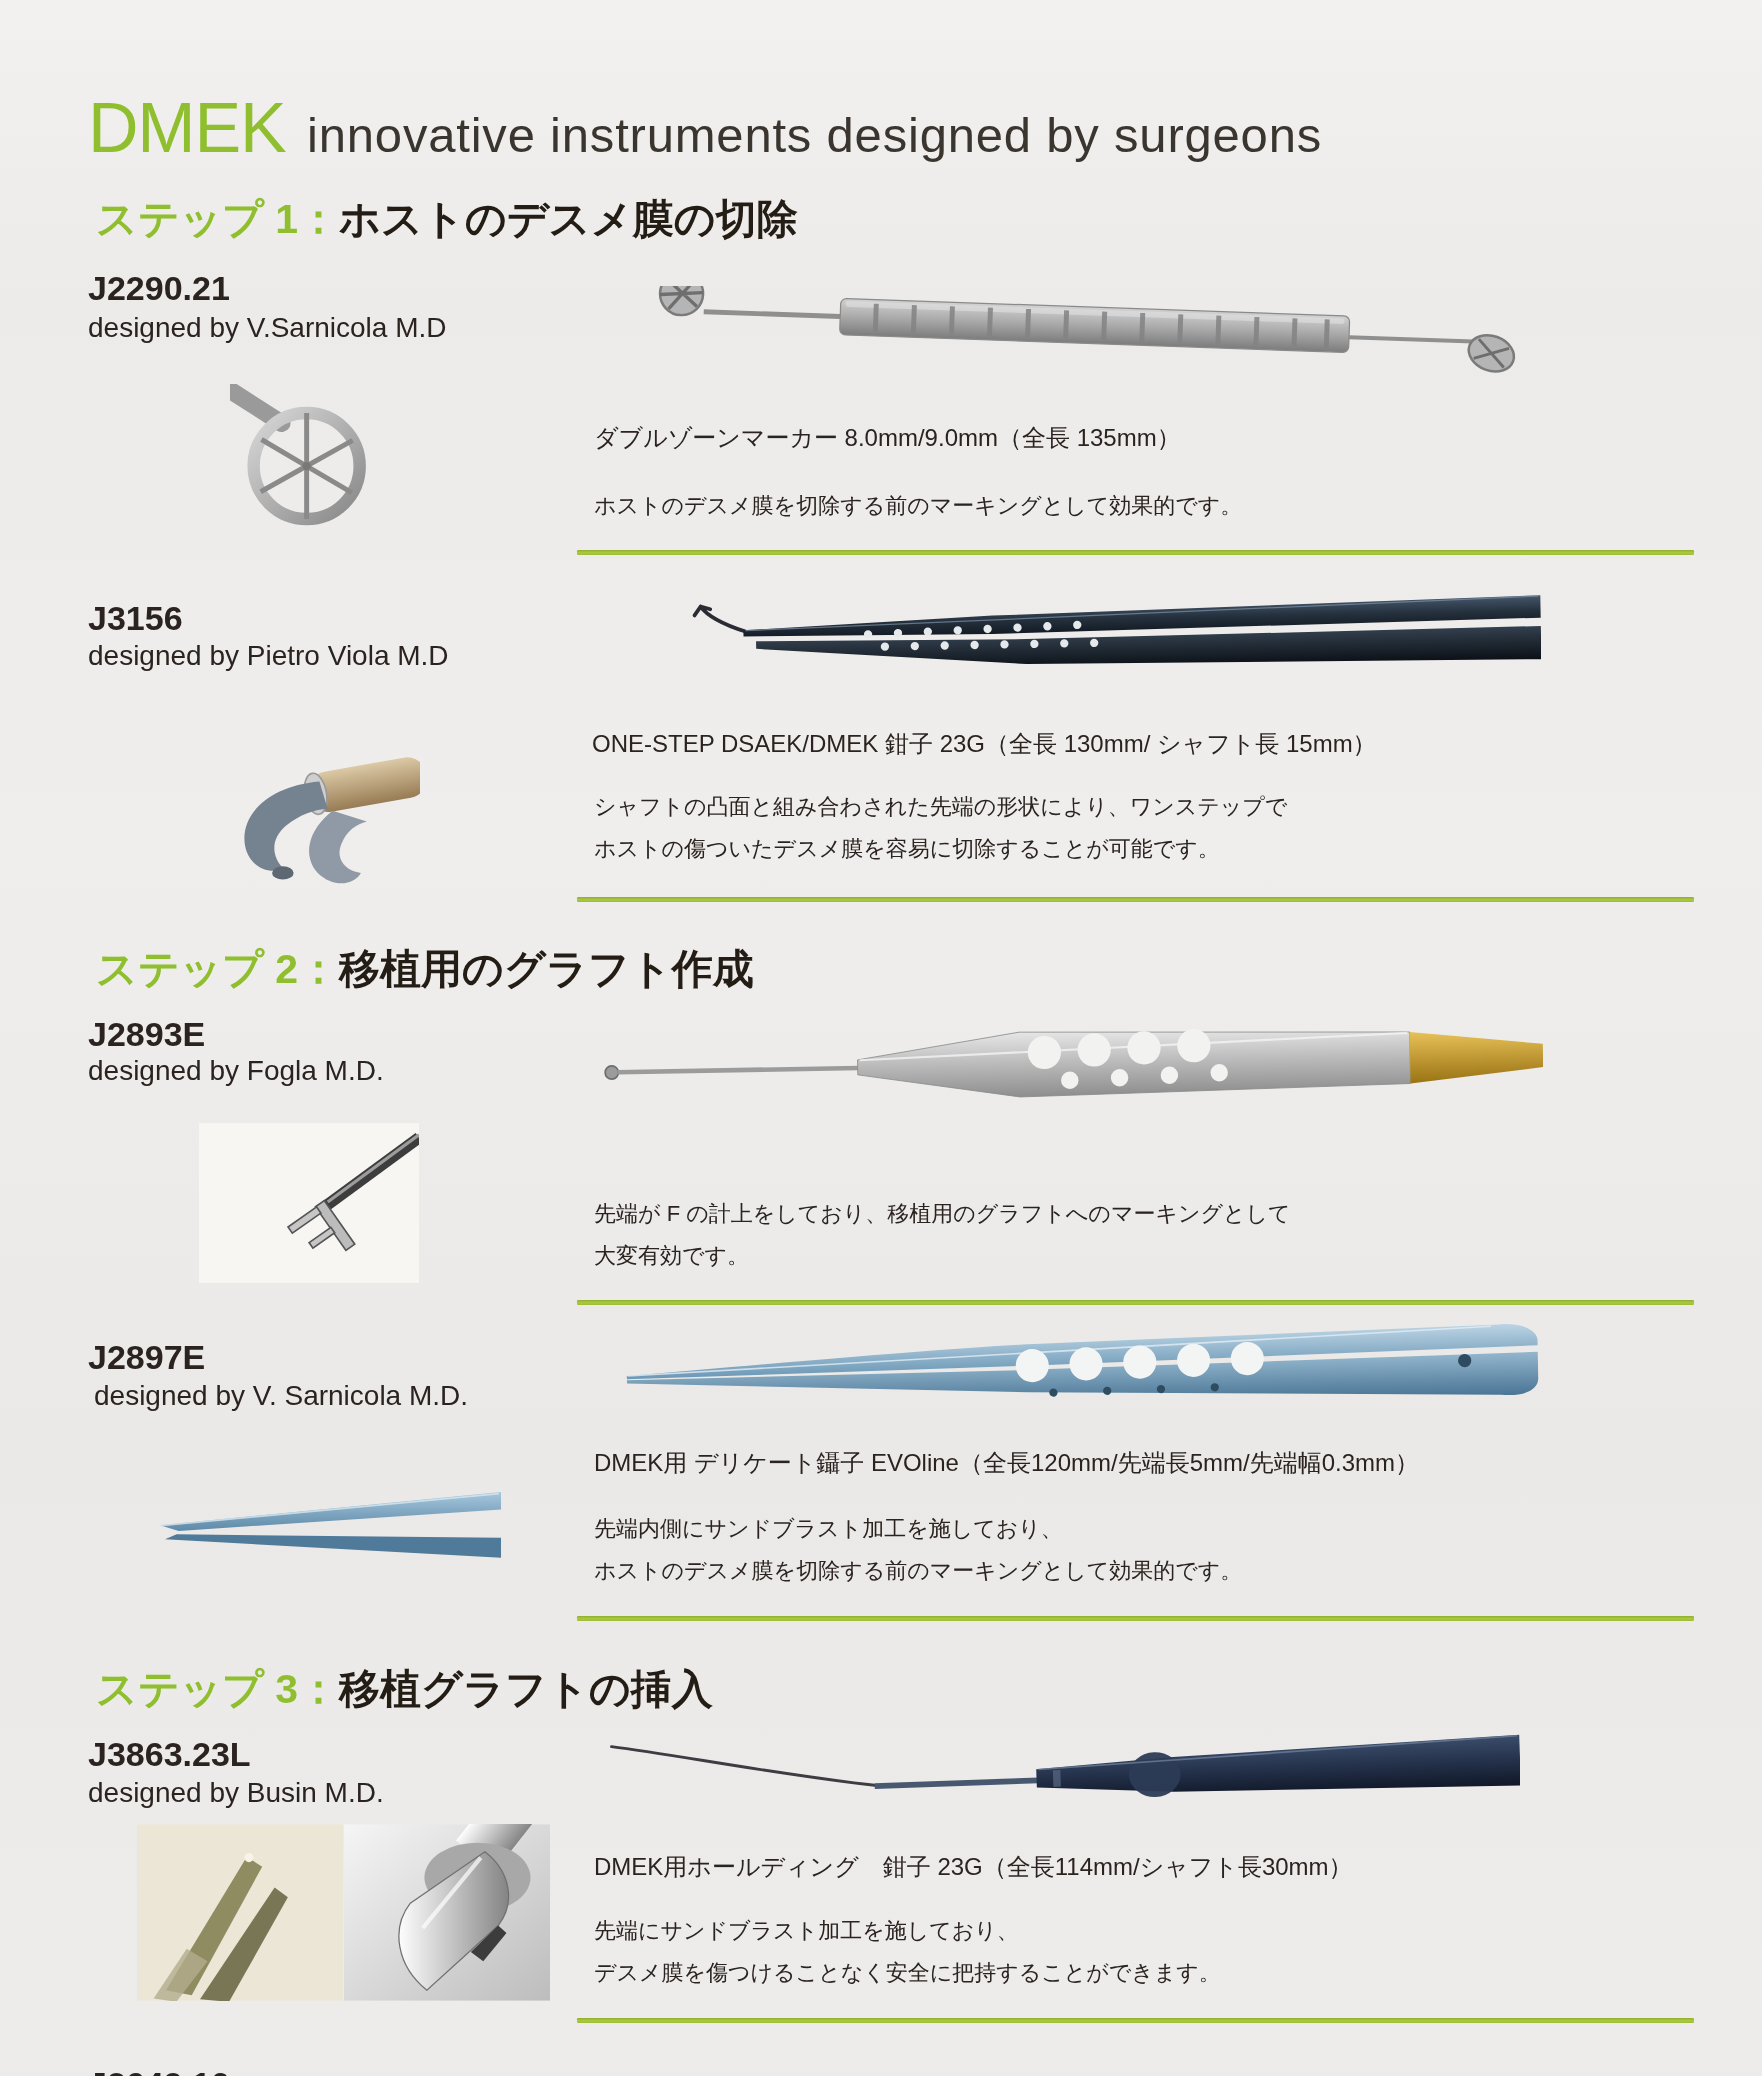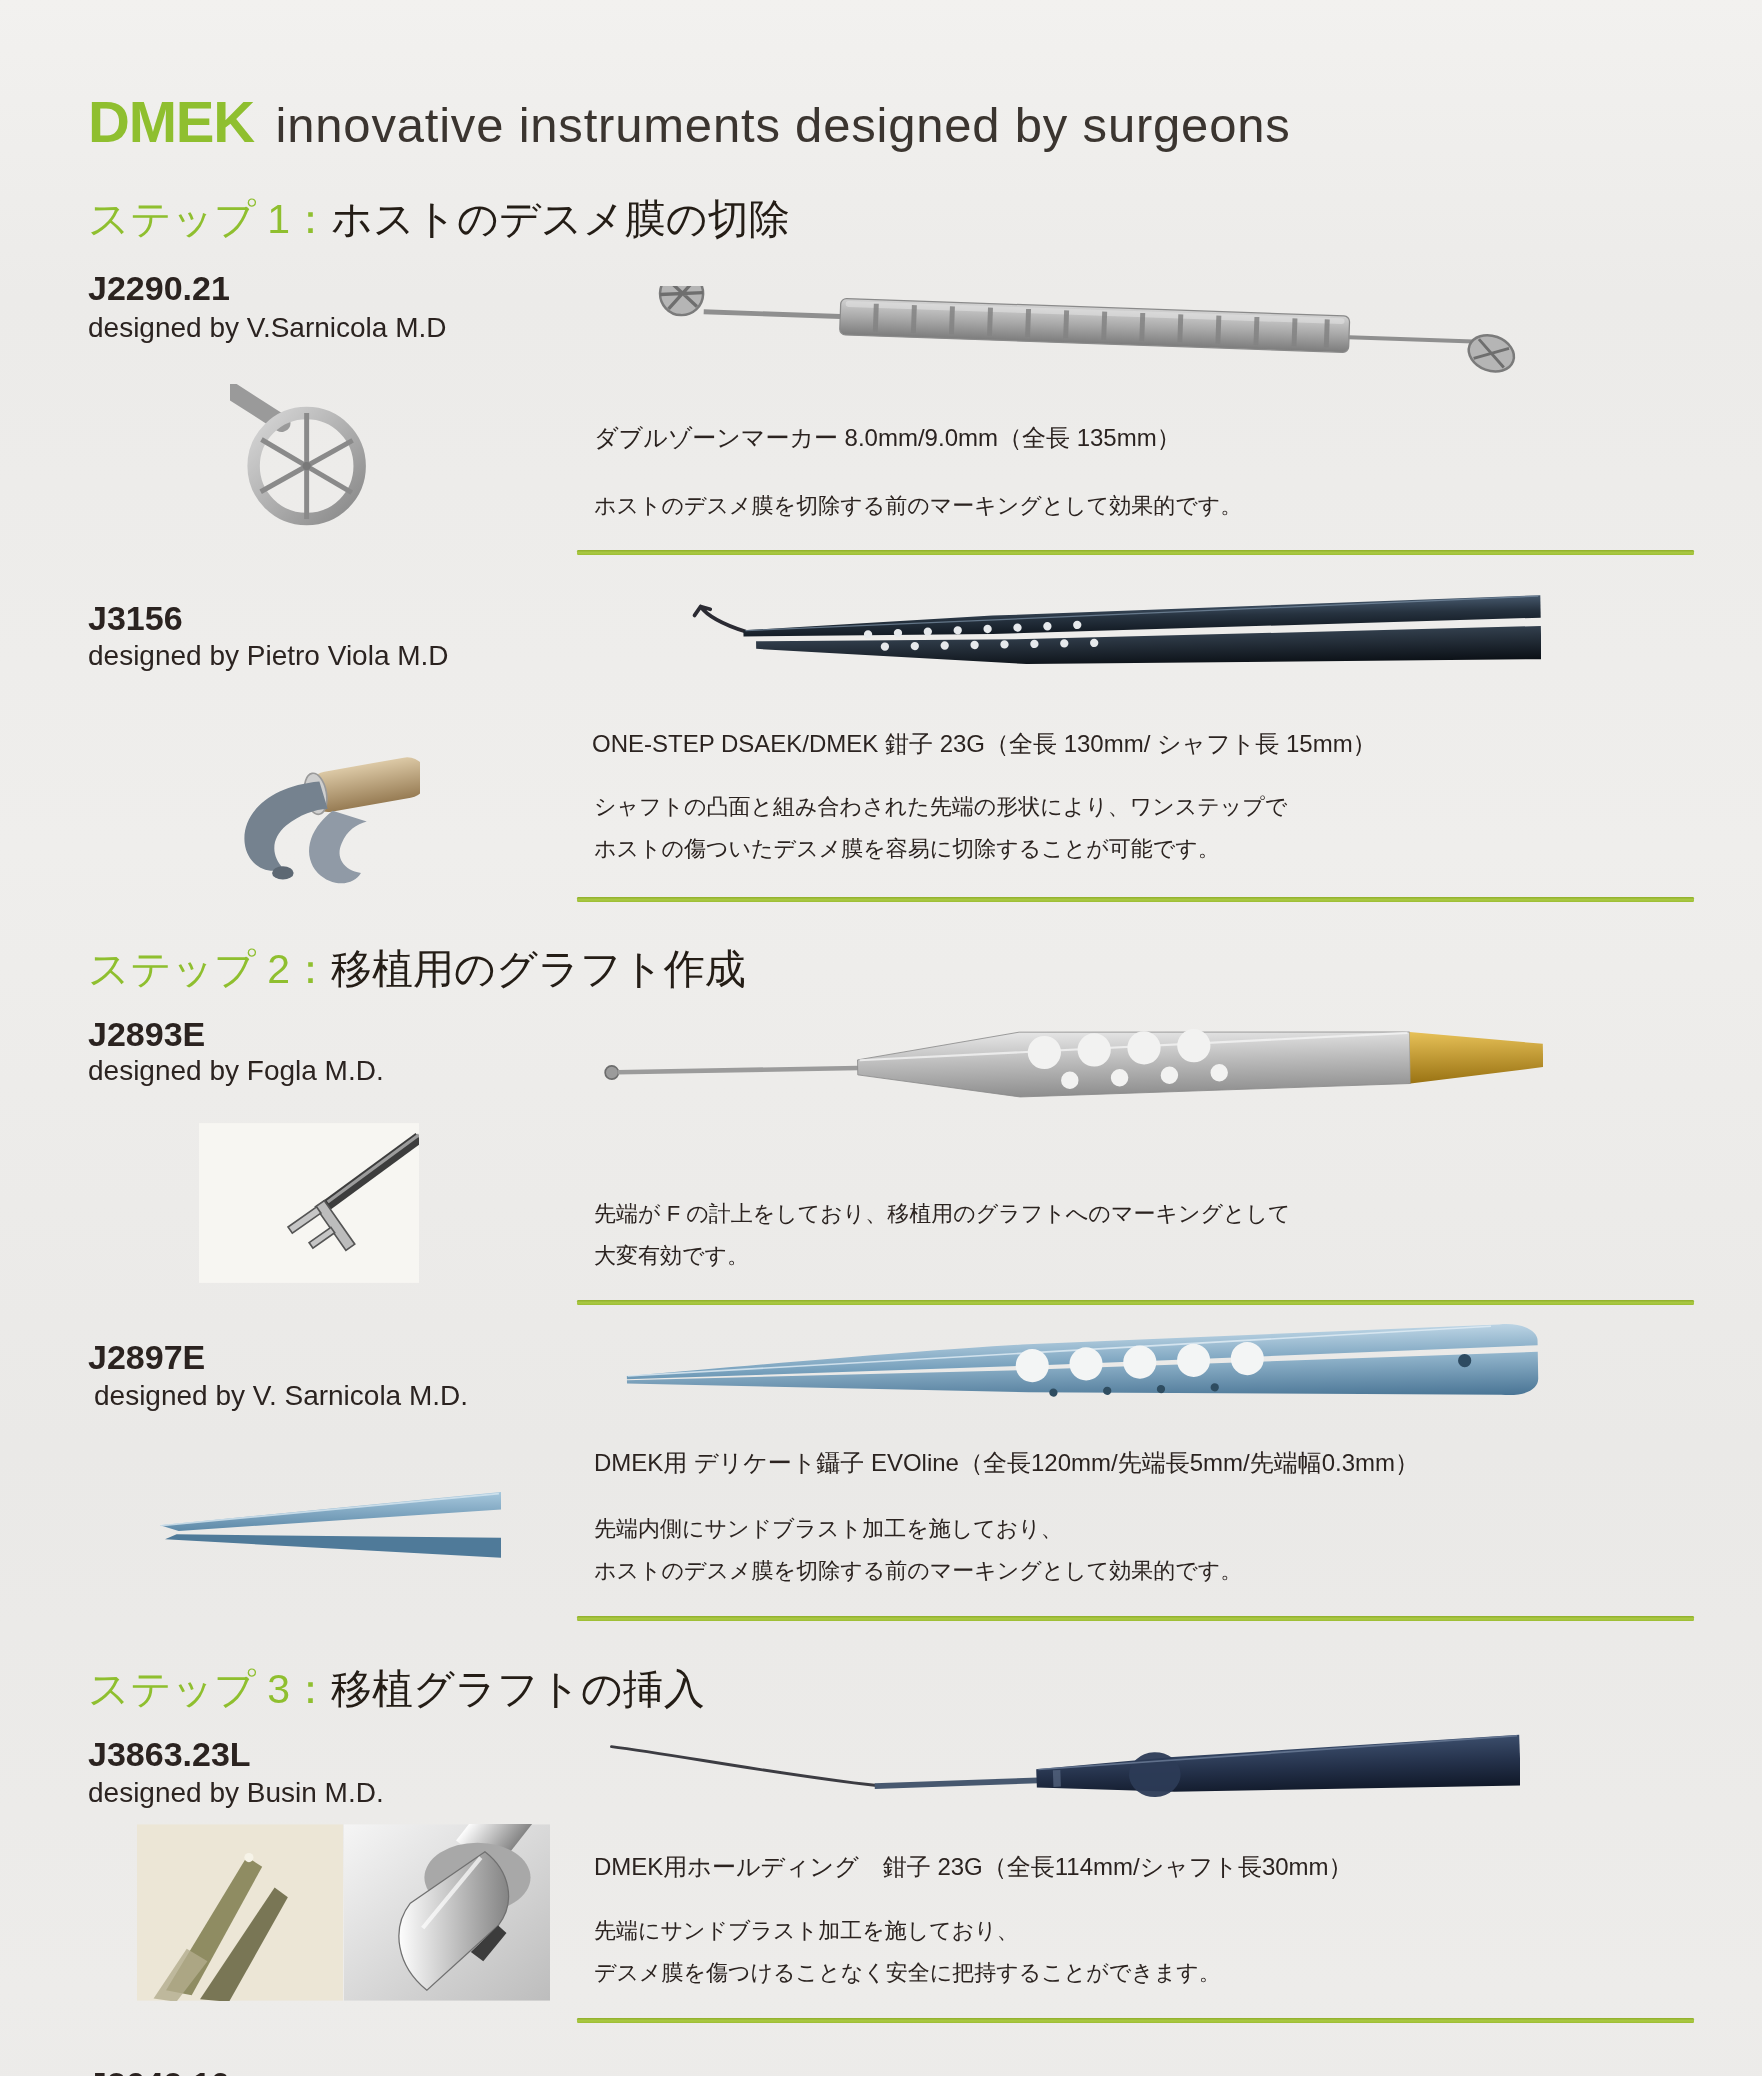--- a/index.html
+++ b/index.html
@@ -6,23 +6,23 @@
   .page{
     position:relative;
     width:1762px;height:2492px;
     background:linear-gradient(180deg,#f2f1ef 0%,#ecebe9 12%,#efeeec 34%,#eae9e7 58%,#edecea 80%,#e8e7e5 100%);
     font-family:"Liberation Sans","DejaVu Sans",sans-serif;
     color:#2f2825;
     overflow:hidden;
   }
   .abs{position:absolute;}
   .brandrow{display:flex;align-items:baseline;gap:21.6px;white-space:nowrap;}
-  .brand{font-size:58px;font-weight:700;letter-spacing:-1.2px;color:#8fbf2f;}
+  .brand{font-size:70px;font-weight:400;letter-spacing:-1.2px;color:#8fbf2f;}
   .tagline{font-size:49px;font-weight:400;letter-spacing:0.8px;color:#3b3530;}
-  .step{font-size:41px;font-weight:400;white-space:nowrap;}
+  .step{font-size:41px;font-weight:700;white-space:nowrap;margin-left:8px;}
   .step .lbl{color:#8fbf2f;}
   .step .txt{color:#241d16;}
   .code{font-size:34px;font-weight:700;color:#2b2320;white-space:nowrap;}
   .designer{font-size:28px;color:#2b2320;white-space:nowrap;}
   .ptitle{font-size:24px;color:#2b2320;white-space:nowrap;}
   .pdesc{font-size:22px;color:#2b2320;line-height:42px;white-space:nowrap;}
   .divider{height:5px;border-radius:1.2px;
     background:linear-gradient(180deg,#8fae2a 0%,#abc944 55%,#9cbd33 100%);}
   svg{display:block;}
 </style>

